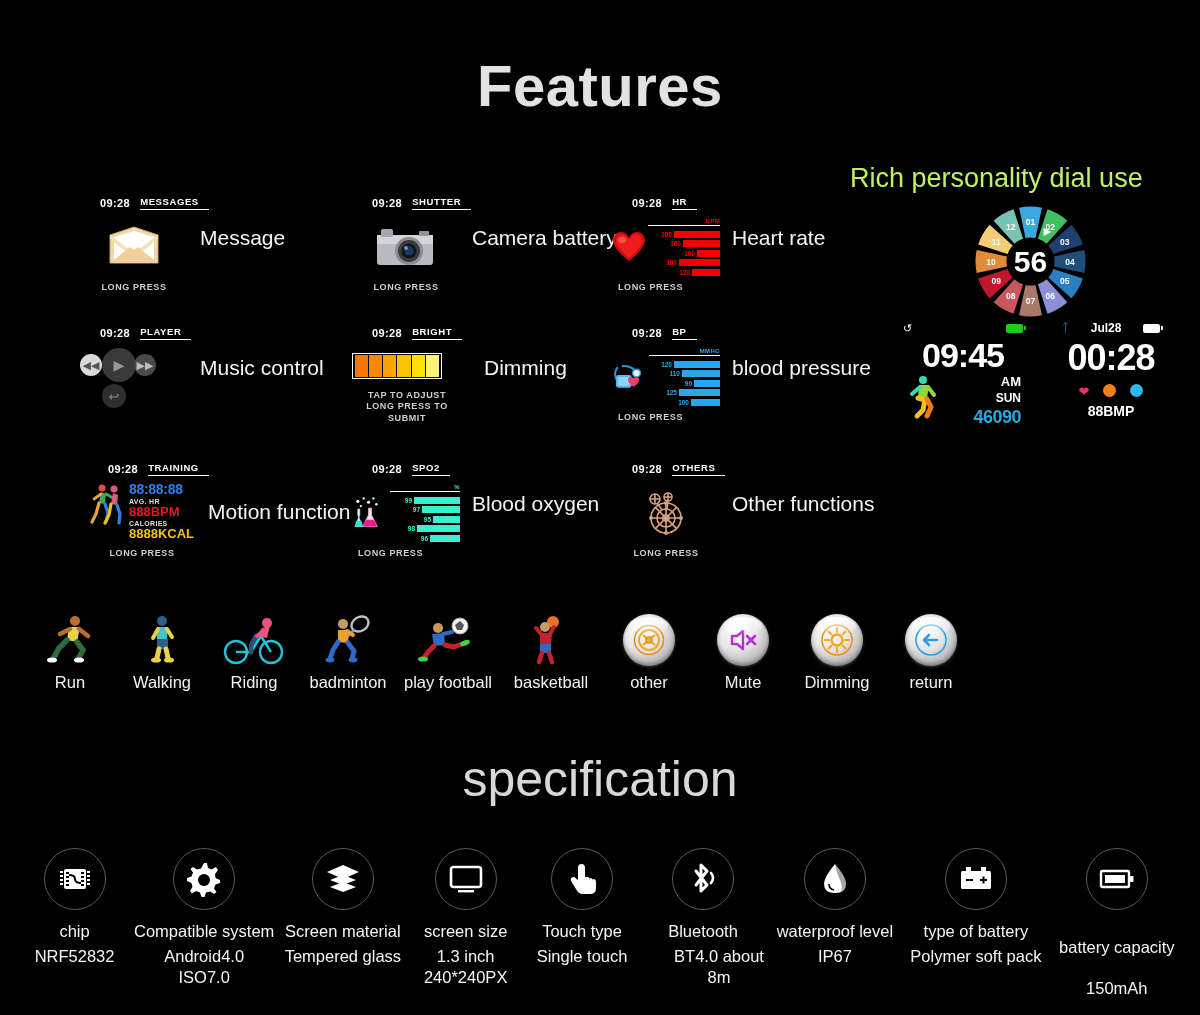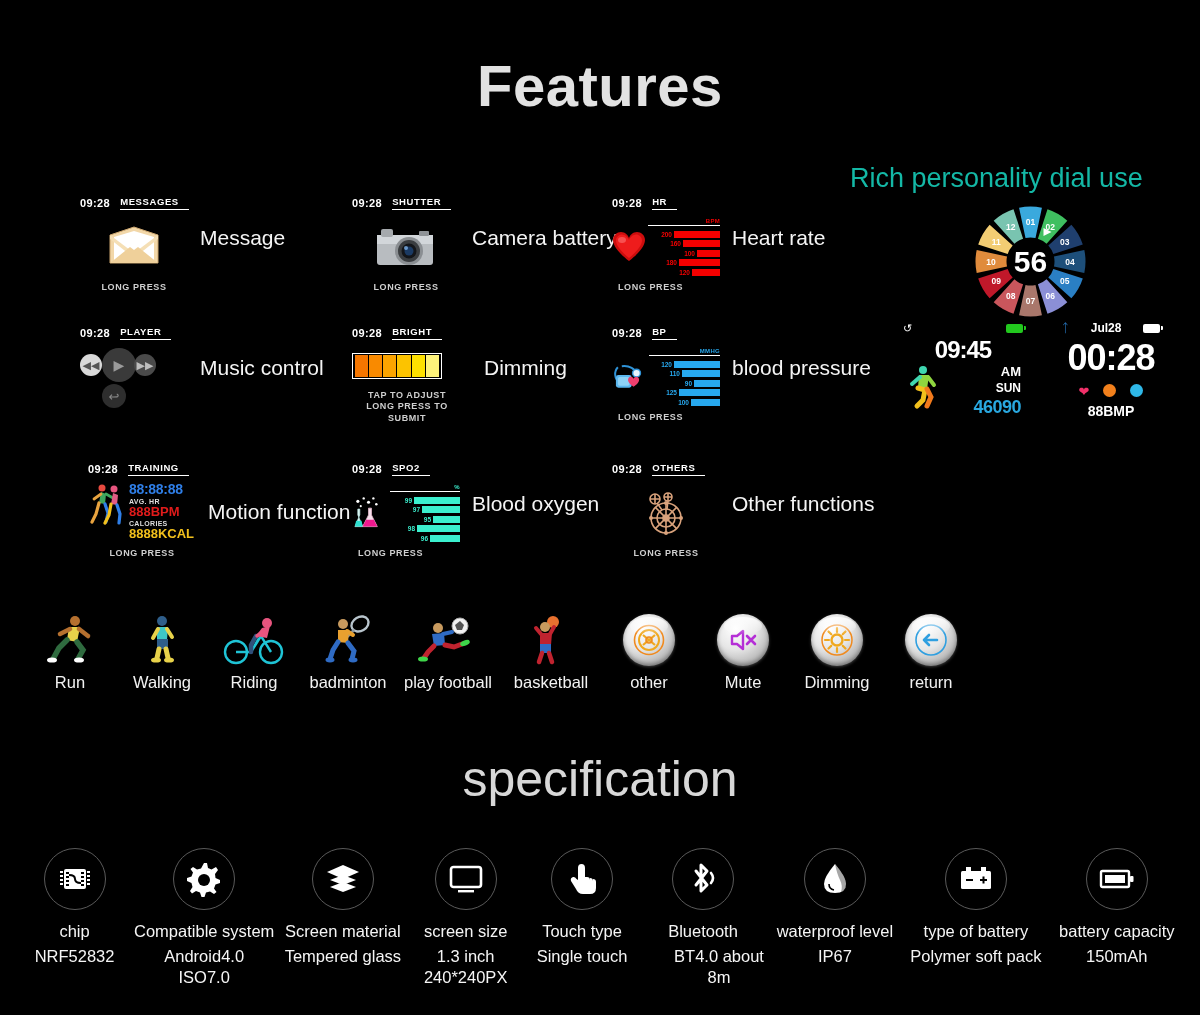--- a/index.html
+++ b/index.html
@@ -19,35 +19,36 @@
     font-size: 58px; font-weight: bold; color: #e2e2e2;
     letter-spacing: 0.5px;
   }
   .title-spec {
     position: absolute; top: 750px; left: 0; width: 1200px;
     text-align: center;
     font-size: 50px; font-weight: normal; color: #d8d8d8;
   }
   .dial-title {
     position: absolute; top: 163px; left: 850px;
-    font-size: 27px; color: #14b8a6; white-space: nowrap;
+    font-size: 27px; color: #bef264; white-space: nowrap;
   }
 
   
   .feat {
     position: absolute;
     display: flex; align-items: flex-start;
   }
   .screen {
     width: 108px; position: relative;
     font-family: "Liberation Sans", sans-serif;
   }
   .scr-top {
     display: flex; align-items: center; gap: 10px;
     height: 14px;
+    margin-left: 20px;
   }
   .scr-time { font-size: 11px; font-weight: bold; color: #fff; letter-spacing: .4px; }
   .scr-hdr {
     font-size: 9.5px; font-weight: bold; color: #fff; letter-spacing: .6px;
     border-bottom: 1.4px solid #fff; padding: 0 10px 2px 0; white-space: nowrap;
   }
   .scr-body {
     height: 62px; margin-top: 6px;
     display: flex; align-items: center;
   }
@@ -90,21 +91,21 @@
   
   .watch {
     position: absolute; width: 136px; height: 108px; background: #000;
     overflow: hidden;
   }
   .w-topbar { display: flex; justify-content: space-between; align-items: center;
               padding: 4px 8px 0 8px; height: 16px; font-size: 10px; }
   .batt { width: 17px; height: 9px; border-radius: 2px; position: relative; }
   .batt::after { content: ""; position: absolute; right: -3px; top: 2.5px;
                  width: 2px; height: 4px; border-radius: 0 1px 1px 0; background: inherit; }
-  .w-time { font-size: 24px; font-weight: bold; letter-spacing: -1px; text-align: center;
+  .w-time { font-size: 34px; font-weight: bold; letter-spacing: -1px; text-align: center;
             line-height: 1; color: #fff; }
   .w-time2 { font-size: 36px; font-weight: bold; letter-spacing: -1px; text-align: center;
              line-height: 1; color: #fff; }
 
   
   .sports { position: absolute; top: 600px; left: 24px; width: 1160px;
             display: flex; align-items: flex-end; }
   .sport { display: flex; flex-direction: column; align-items: center; }
   .sport-ico { height: 66px; display: flex; align-items: flex-end; justify-content: center; }
   .sport-lbl { font-size: 16.5px; color: #f2f2f2; margin-top: 7px; white-space: nowrap; }
@@ -770,21 +771,21 @@
         <rect x="3" y="6" width="30" height="18" rx="1.5" fill="#fff"></rect>
         <rect x="8" y="14" width="7" height="2" fill="#000"></rect>
         <rect x="22" y="14" width="7" height="2" fill="#000"></rect>
         <rect x="24.5" y="11.5" width="2" height="7" fill="#000"></rect>
       </svg>
     </div>
     <div class="spec-name">type of battery</div>
     <div class="spec-val" style="white-space:pre-line;">Polymer soft pack</div>
   </div>
 
-  <div class="spec" style="width:150px;">
+  <div class="spec" style="width:150px;gap:16px;">
     <div class="spec-circ">
       <svg width="36" height="24" viewBox="0 0 36 24">
         <rect x="2" y="4" width="28" height="16" rx="1.5" fill="none" stroke="#fff" stroke-width="2.4"></rect>
         <rect x="6" y="8" width="20" height="8" fill="#fff"></rect>
         <rect x="31" y="9" width="3.5" height="6" rx="1" fill="#fff"></rect>
       </svg>
     </div>
     <div class="spec-name">battery capacity</div>
     <div class="spec-val" style="white-space:pre-line;">150mAh</div>
   </div>

